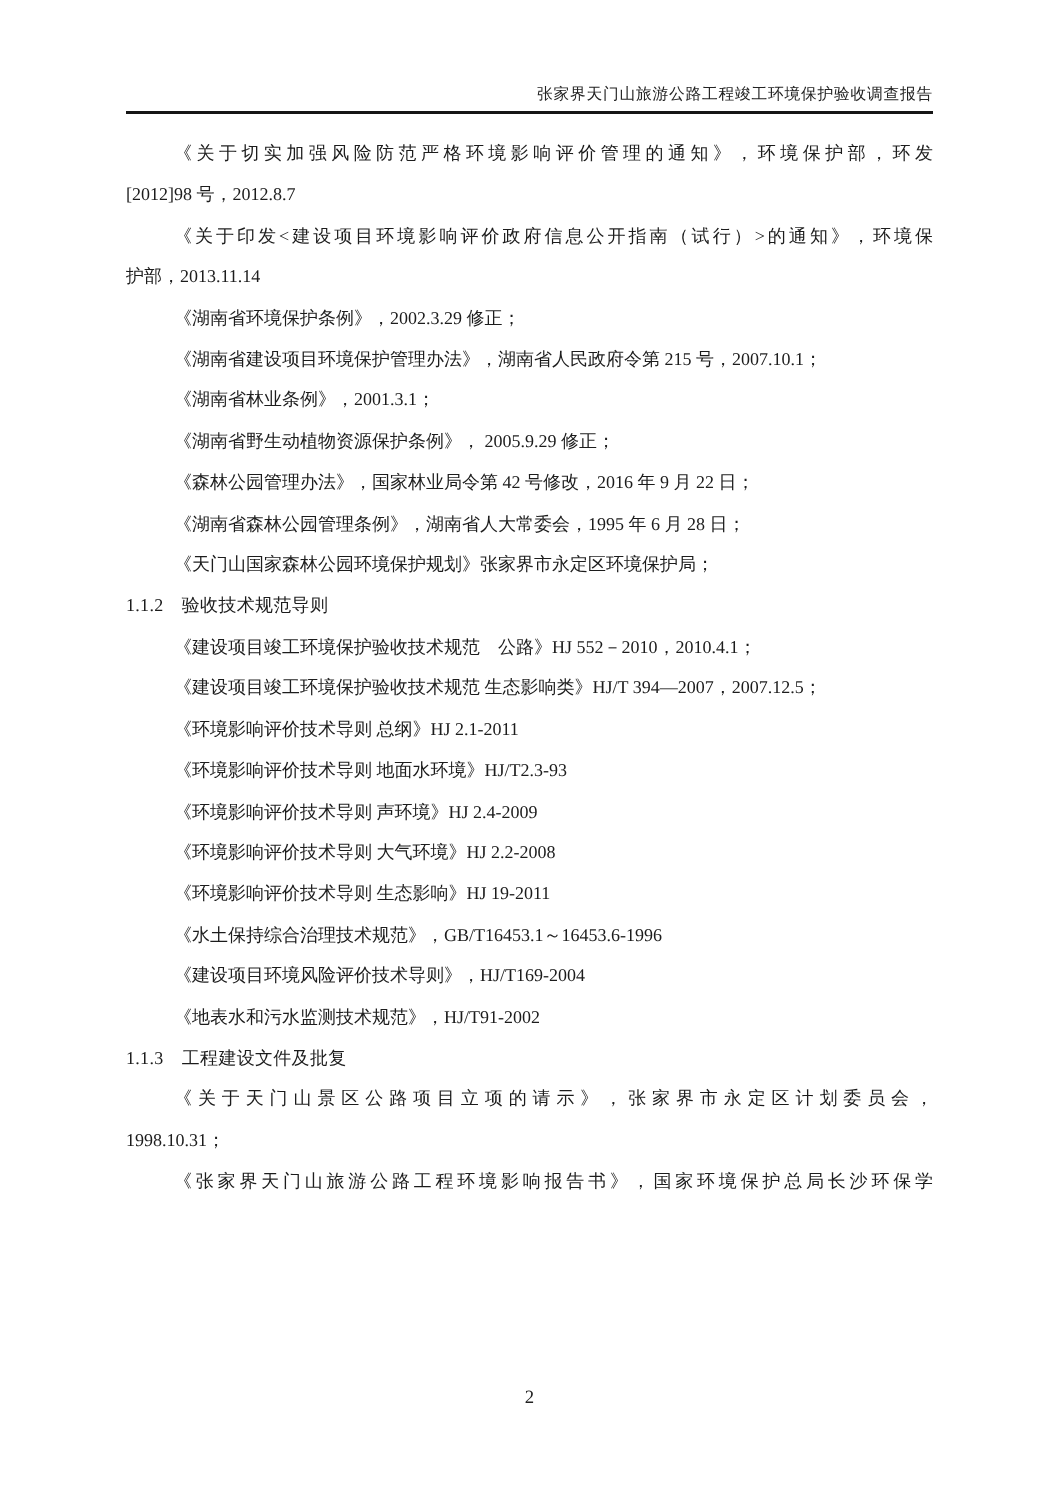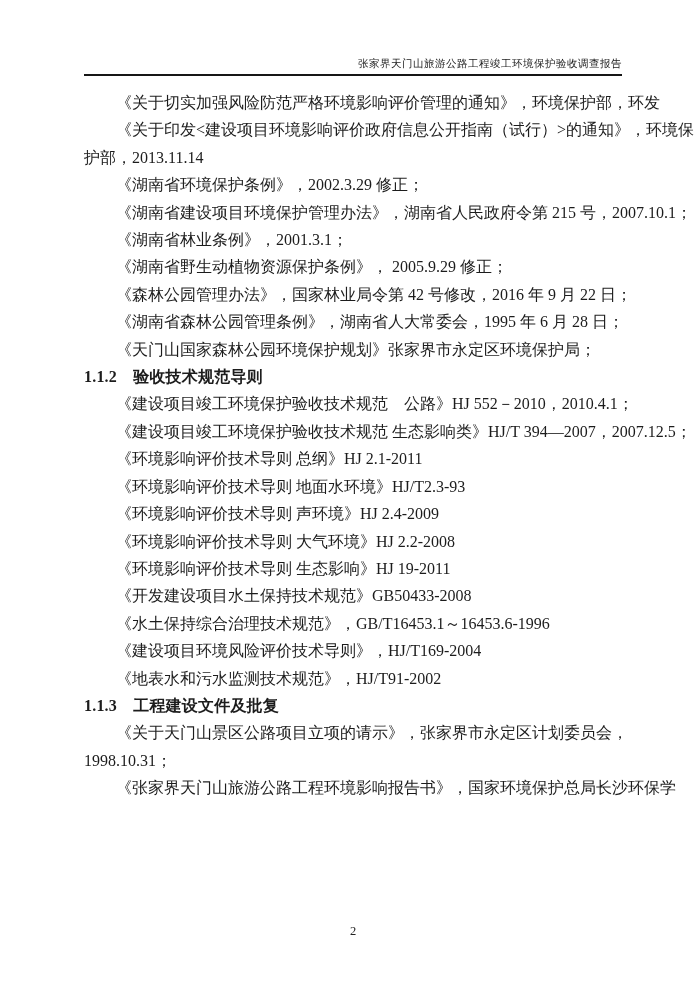--- a/index.html
+++ b/index.html
@@ -35,35 +35,34 @@
     height: 2px;
     background: #161616;
   }
   .doc-body {
     position: absolute;
     top: 89px;
     left: 84px;
     width: 538px;
   }
   .line {
-    font-size: 16px;
+    font-size: 12px;
     line-height: 27.4px;
     white-space: nowrap;
     text-align: left;
   }
   .line.indent {
     padding-left: 32px;
   }
   .line.stretch {
     text-align: justify;
     text-align-last: justify;
   }
   .line.heading {
     letter-spacing: 0.2px;
-    font-weight: bold;
   }
   .page-number {
     position: absolute;
     top: 923px;
     left: 84px;
     width: 538px;
     text-align: center;
     font-size: 12.5px;
     line-height: 16px;
     color: #222222;
@@ -75,38 +74,38 @@
 <div class="page">
 
   <div class="page-header">
     <span>张家界天门山旅游公路工程竣工环境保护验收调查报告</span>
   </div>
 
   <div class="header-rule"></div>
 
   <div class="doc-body">
     <div class="line indent stretch">《关于切实加强风险防范严格环境影响评价管理的通知》，环境保护部，环发</div>
+    <div class="line">[2012]98 号，2012.8.7</div>
     <div class="line indent stretch">《关于印发&lt;建设项目环境影响评价政府信息公开指南（试行）&gt;的通知》，环境保</div>
     <div class="line">护部，2013.11.14</div>
     <div class="line indent">《湖南省环境保护条例》，2002.3.29 修正；</div>
     <div class="line indent">《湖南省建设项目环境保护管理办法》，湖南省人民政府令第 215 号，2007.10.1；</div>
     <div class="line indent">《湖南省林业条例》，2001.3.1；</div>
     <div class="line indent">《湖南省野生动植物资源保护条例》， 2005.9.29 修正；</div>
     <div class="line indent">《森林公园管理办法》，国家林业局令第 42 号修改，2016 年 9 月 22 日；</div>
     <div class="line indent">《湖南省森林公园管理条例》，湖南省人大常委会，1995 年 6 月 28 日；</div>
     <div class="line indent">《天门山国家森林公园环境保护规划》张家界市永定区环境保护局；</div>
     <div class="line heading">1.1.2　验收技术规范导则</div>
     <div class="line indent">《建设项目竣工环境保护验收技术规范　公路》HJ 552－2010，2010.4.1；</div>
     <div class="line indent">《建设项目竣工环境保护验收技术规范 生态影响类》HJ/T 394—2007，2007.12.5；</div>
     <div class="line indent">《环境影响评价技术导则 总纲》HJ 2.1-2011</div>
     <div class="line indent">《环境影响评价技术导则 地面水环境》HJ/T2.3-93</div>
     <div class="line indent">《环境影响评价技术导则 声环境》HJ 2.4-2009</div>
     <div class="line indent">《环境影响评价技术导则 大气环境》HJ 2.2-2008</div>
     <div class="line indent">《环境影响评价技术导则 生态影响》HJ 19-2011</div>
-    <div class="line indent">《开发建设项目水土保持技术规范》GB50433-2008</div>
     <div class="line indent">《水土保持综合治理技术规范》，GB/T16453.1～16453.6-1996</div>
     <div class="line indent">《建设项目环境风险评价技术导则》，HJ/T169-2004</div>
     <div class="line indent">《地表水和污水监测技术规范》，HJ/T91-2002</div>
     <div class="line heading">1.1.3　工程建设文件及批复</div>
     <div class="line indent stretch">《关于天门山景区公路项目立项的请示》，张家界市永定区计划委员会，</div>
     <div class="line">1998.10.31；</div>
     <div class="line indent stretch">《张家界天门山旅游公路工程环境影响报告书》，国家环境保护总局长沙环保学</div>
   </div>
 
   <div class="page-number">2</div>

